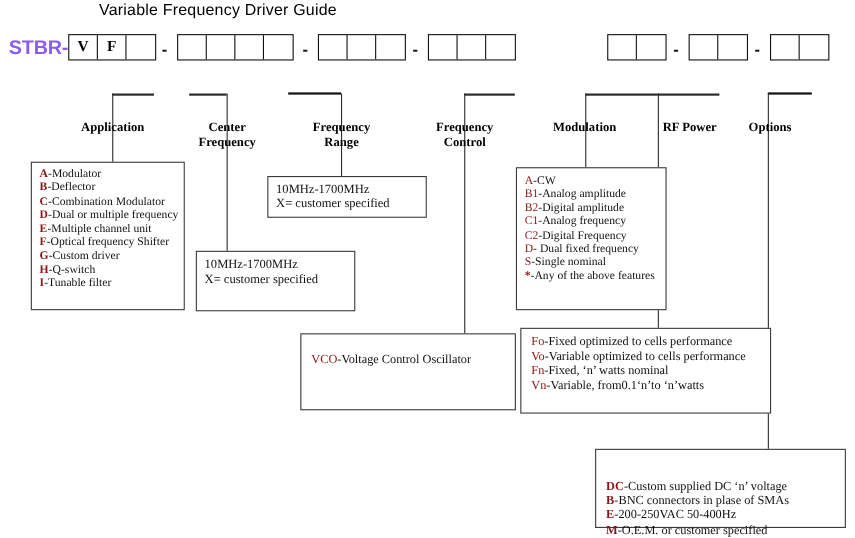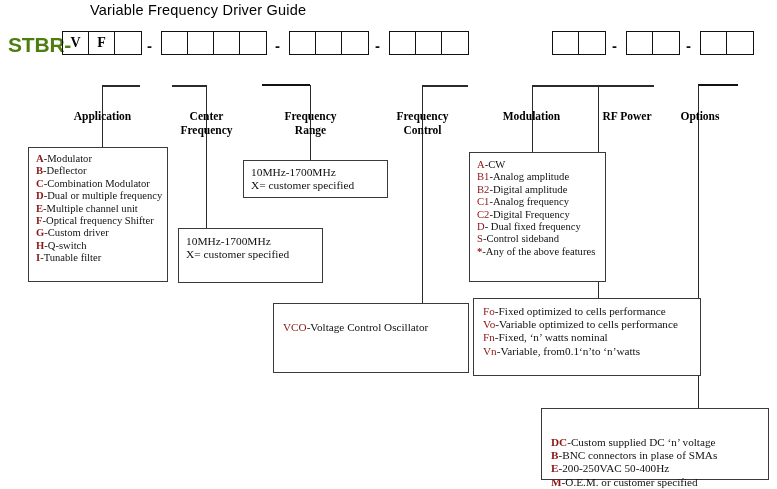--- a/index.html
+++ b/index.html
@@ -15,21 +15,21 @@
     position:absolute;left:90px;top:2px;
     font-family:"Liberation Sans", sans-serif;
     font-size:14.5px;font-weight:400;color:#000;
     letter-spacing:.2px;white-space:nowrap;
   }
 
   
   .pn-prefix{
     position:absolute;left:8px;top:33px;
     font-family:"Liberation Sans", sans-serif;
-    font-size:21px;font-weight:700;color:#4d7c0f;letter-spacing:-.2px;
+    font-size:18px;font-weight:700;color:#8b5cf6;letter-spacing:-.2px;
   }
   .grp{position:absolute;top:31px;display:flex;border:1.6px solid #111;height:22px;box-sizing:content-box;}
   .cell{
     width:26px;border-right:1.6px solid #111;
     display:flex;align-items:center;justify-content:center;
     font-family:"Liberation Serif", serif;font-size:14px;font-weight:700;
     line-height:1;box-sizing:border-box;
   }
   .cell:last-child{border-right:none;}
   .dash{
@@ -204,21 +204,21 @@
   </div>
 
   <div class="box" style="left:469px;top:152px;width:137px;height:130px;">
     <div class="rows" style="padding-top:6px;padding-left:7px;">
       <div class="row"><span class="k-plain">A</span><span>-</span><span>CW</span></div>
       <div class="row"><span class="k-plain">B1</span><span>-</span><span>Analog amplitude</span></div>
       <div class="row"><span class="k-plain">B2</span><span>-</span><span>Digital amplitude</span></div>
       <div class="row"><span class="k-plain">C1</span><span>-</span><span>Analog frequency</span></div>
       <div class="row"><span class="k-plain">C2</span><span>-</span><span>Digital Frequency</span></div>
       <div class="row"><span class="k-plain">D</span><span>- </span><span>Dual fixed frequency</span></div>
-      <div class="row"><span class="k-plain">S</span><span>-</span><span>Control sideband</span></div>
+      <div class="row"><span class="k-plain">S</span><span>-</span><span>Single nominal</span></div>
       <div class="row"><span class="k">*</span><span>-</span><span>Any of the above features</span></div>
     </div>
   </div>
 
   <div class="box" style="left:473px;top:298px;width:228px;height:78px;">
     <div class="rows" style="padding-top:6px;padding-left:9px;">
       <div class="row" style="font-size:11.2px;line-height:13.2px;"><span class="k-plain">Fo</span><span>-</span><span>Fixed optimized to cells performance</span></div>
       <div class="row" style="font-size:11.2px;line-height:13.2px;"><span class="k-plain">Vo</span><span>-</span><span>Variable optimized to cells performance</span></div>
       <div class="row" style="font-size:11.2px;line-height:13.2px;"><span class="k-plain">Fn</span><span>-</span><span>Fixed, ‘n’ watts nominal</span></div>
       <div class="row" style="font-size:11.2px;line-height:13.2px;"><span class="k-plain">Vn</span><span>-</span><span>Variable, from0.1‘n’to ‘n’watts</span></div>

